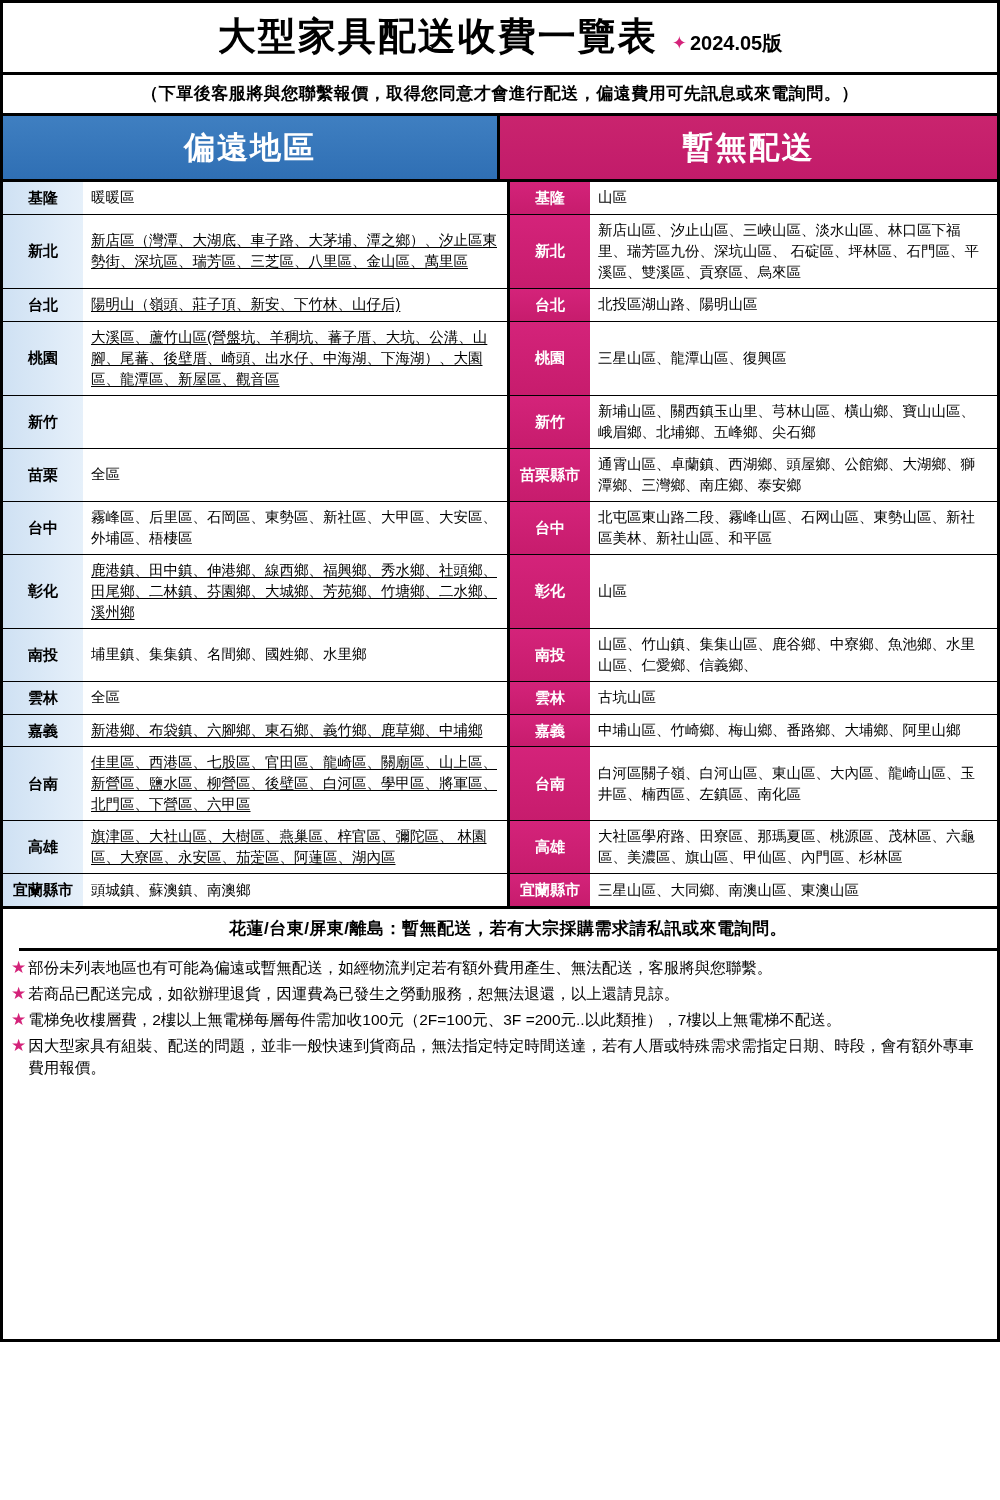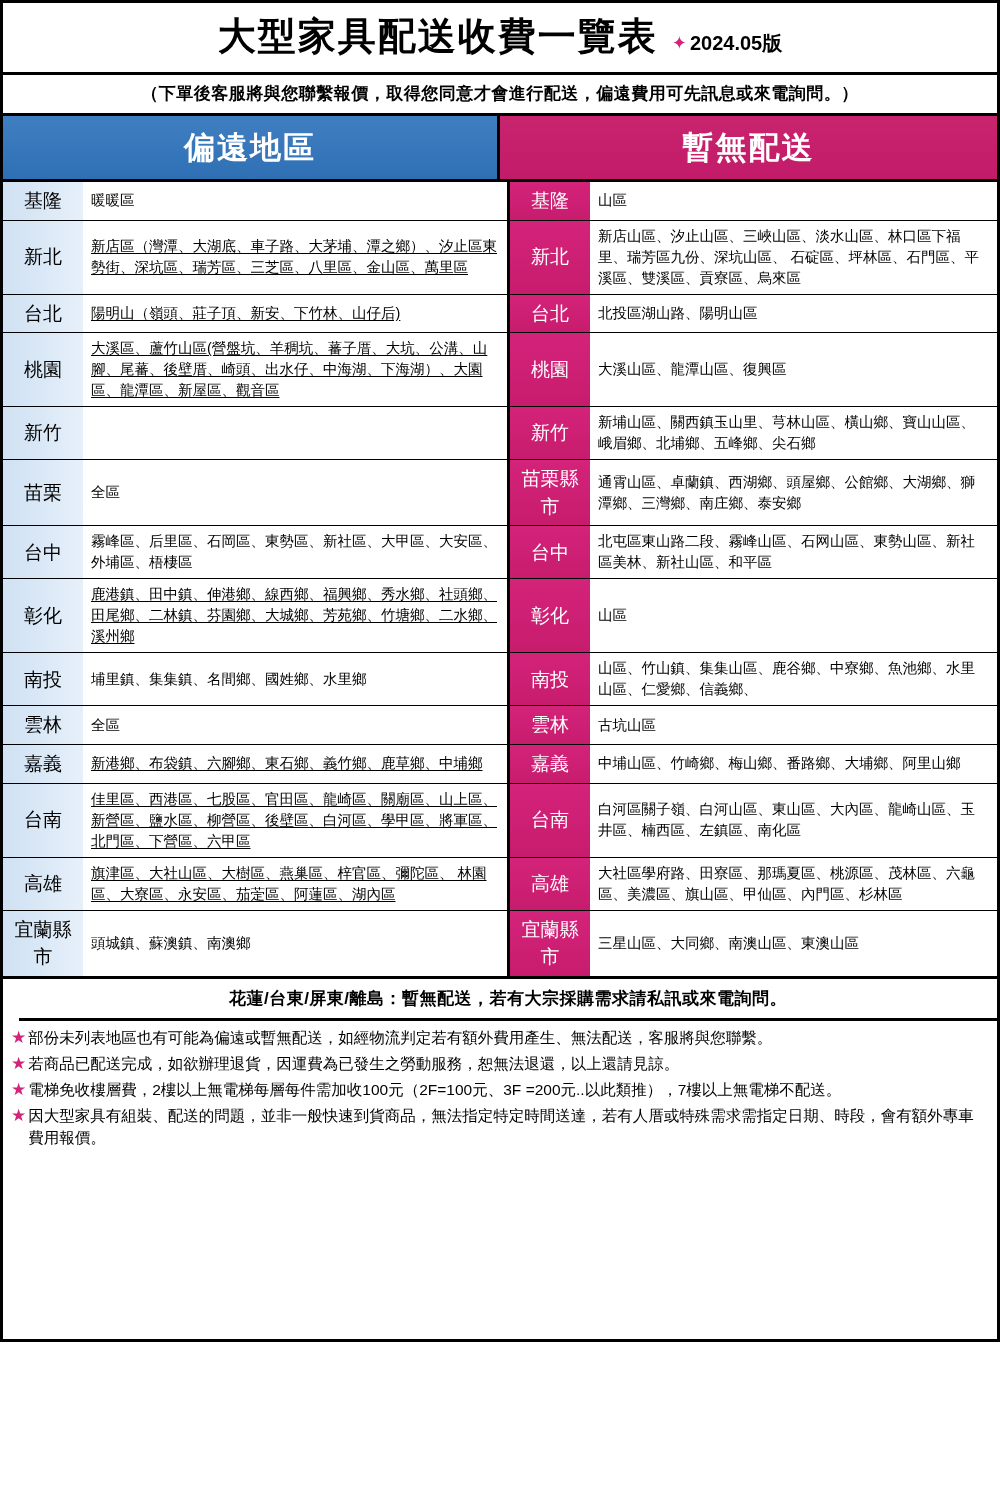--- a/index.html
+++ b/index.html
@@ -98,23 +98,23 @@
   .cell {
     display: flex;
     align-items: center;
     padding: 5px 8px;
     font-size: 14.5px;
     line-height: 1.45;
   }
   .lbl {
     flex: 0 0 80px;
     justify-content: center;
-    font-weight: normal;
-    font-size: 19px;
-    text-align: center;
+    font-weight: bold;
+    font-size: 15px;
+    text-align: left;
     flex-direction: column;
   }
   .lbl-blue {
     background: linear-gradient(to right, #cfe1f3, #e6f0fa);
   }
   .lbl-pink {
     background: linear-gradient(to bottom, #d4237a, #c71c6d);
     color: #fff;
   }
   .txt {
@@ -233,21 +233,21 @@
 
     <div class="row">
       <div class="half-left">
         <div class="cell lbl lbl-blue">桃園</div>
         <div class="cell txt u">
             <span>大溪區、蘆竹山區(營盤坑、羊稠坑、蕃子厝、大坑、公溝、山腳、尾蕃、後壁厝、崎頭、出水仔、中海湖、下海湖）、大園區、龍潭區、新屋區、觀音區</span>
           </div>
       </div>
       <div class="half-right">
         <div class="cell lbl lbl-pink">桃園</div>
-        <div class="cell txt">大溪山區、龍潭山區、復興區</div>
+        <div class="cell txt">三星山區、龍潭山區、復興區</div>
       </div>
     </div>
 
     <div class="row">
       <div class="half-left">
         <div class="cell lbl lbl-blue">新竹</div>
         <div class="cell txt"></div>
       </div>
       <div class="half-right">
         <div class="cell lbl lbl-pink">新竹</div>

